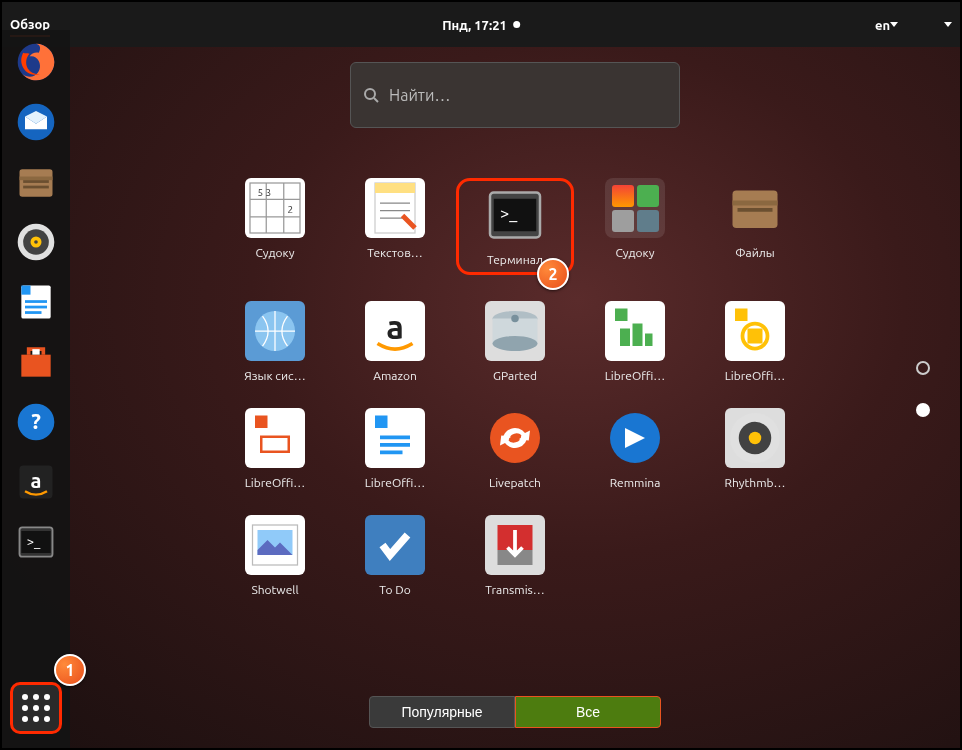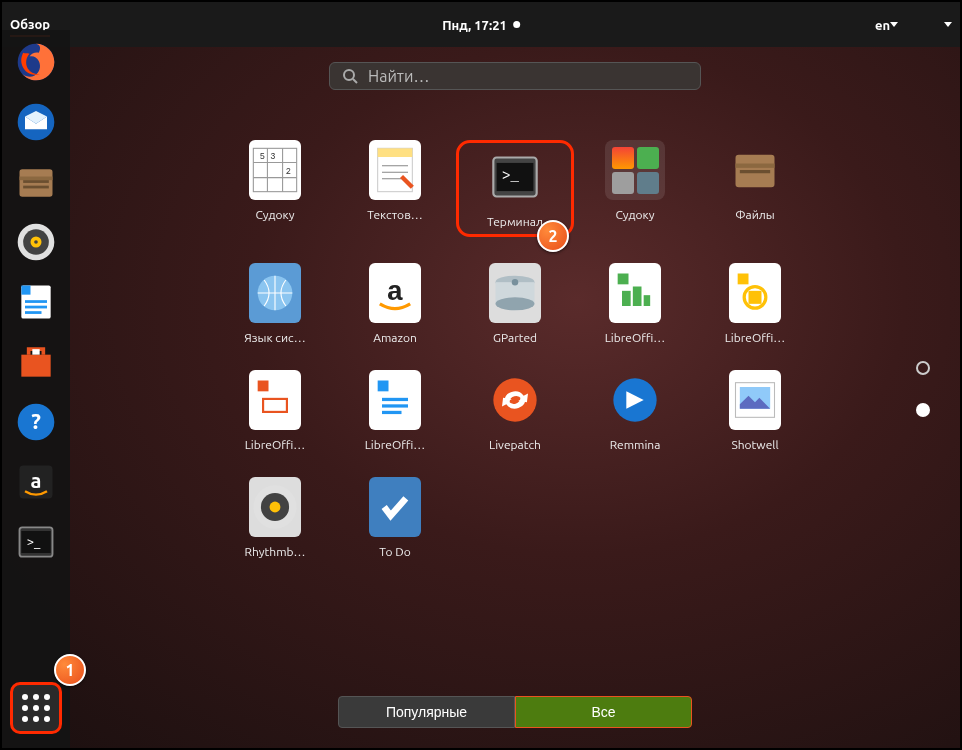--- a/index.html
+++ b/index.html
@@ -82,25 +82,25 @@
 .callout-1 { top: -28px; right: -24px; }
 .main {
   position: absolute;
   left: 68px; top: 28px; right: 0; bottom: 0;
   display: flex;
   flex-direction: column;
   align-items: center;
 }
 .search {
   margin-top: 32px;
-  width: 372px;
+  width: 330px;
   background: #3a3432;
   border: 1px solid #555;
   border-radius: 6px;
-  padding: 4px 12px;
+  padding: 23px 12px;
   display: flex;
   align-items: center;
   gap: 10px;
   color: #bbb;
 }
 .search svg { width:16px; height:16px; }
 .app-grid {
   margin-top: 50px;
   display: grid;
   grid-template-columns: repeat(5, 118px);
@@ -109,25 +109,24 @@
 }
 .app-item {
   display: flex;
   flex-direction: column;
   align-items: center;
   gap: 8px;
   cursor: pointer;
   position: relative;
 }
 .app-icon {
-  width: 52px; height: 60px;
+  width: 60px; height: 60px;
   border-radius: 6px;
   display:flex; align-items:center; justify-content:center;
   font-size: 28px;
-  font-family: Liberation Mono, monospace;
 }
 .app-label {
   font-size: 12px;
   color: #eee;
   max-width: 100px;
   text-align: center;
   white-space: nowrap;
   overflow: hidden;
   text-overflow: ellipsis;
 }
@@ -150,21 +149,21 @@
   gap: 3px;
   align-content: center; justify-content: center;
 }
 .folder-bg i { width:22px; height:22px; border-radius:3px; }
 .bottom-tabs {
   position: absolute;
   bottom: 20px;
   display: flex;
 }
 .bottom-tabs button {
-  width: 177px;
+  width: 146px;
   padding: 7px 0;
   font-size: 14px;
   color: #fff;
   border: 1px solid #555;
   cursor: pointer;
 }
 .bottom-tabs button:first-child { border-radius: 4px 0 0 4px; background: #3a3a3a; }
 .bottom-tabs button:last-child { border-radius: 0 4px 4px 0; background: #4d7c0f; border-color:#e95420; }
 .side-dots {
   position: absolute;
@@ -452,46 +451,56 @@
       <div class="app-icon">
           <svg viewBox="0 0 48 48">
             <circle cx="24" cy="24" r="20" fill="#1976d2"></circle>
             <path d="M16 16l16 8-16 8z" fill="#fff"></path>
           </svg>
         </div>
       <span class="app-label">Remmina</span>
     </div>
 
     <div class="app-item">
+      <div class="app-icon ic-grey">
+          <svg viewBox="0 0 48 48">
+            <circle cx="24" cy="24" r="20" fill="#e0e0e0"></circle>
+            <circle cx="24" cy="24" r="13" fill="#424242"></circle>
+            <circle cx="24" cy="24" r="5" fill="#ffc107"></circle>
+          </svg>
+        </div>
+      <span class="app-label">Rhythmb…</span>
+    </div>
+    <div class="app-item">
       <div class="app-icon ic-white">
           <svg viewBox="0 0 48 48">
             <rect x="6" y="8" width="36" height="32" fill="#fff" stroke="#bbb"></rect>
             <rect x="10" y="12" width="28" height="20" fill="#90caf9"></rect>
             <path d="M10 28l8-8 6 6 4-4 10 10H10z" fill="#5c6bc0"></path>
           </svg>
         </div>
       <span class="app-label">Shotwell</span>
     </div>
     <div class="app-item">
+      <div class="app-icon" style="background:#3f7fbf">
+          <svg viewBox="0 0 48 48">
+            <path d="M14 24l6 8 14-16" stroke="#fff" stroke-width="6" fill="none"></path>
+          </svg>
+        </div>
+      <span class="app-label">To Do</span>
+    </div>
+    <div class="app-item">
       <div class="app-icon ic-grey">
           <svg viewBox="0 0 48 48">
-            <circle cx="24" cy="24" r="20" fill="#e0e0e0"></circle>
-            <circle cx="24" cy="24" r="13" fill="#424242"></circle>
-            <circle cx="24" cy="24" r="5" fill="#ffc107"></circle>
-          </svg>
-        </div>
-      <span class="app-label">Rhythmb…</span>
-    </div>
-    <div class="app-item">
-      <div class="app-icon" style="background:#3f7fbf">
-          <svg viewBox="0 0 48 48">
-            <path d="M14 24l6 8 14-16" stroke="#fff" stroke-width="6" fill="none"></path>
-          </svg>
-        </div>
-      <span class="app-label">To Do</span>
+            <rect x="10" y="8" width="28" height="20" fill="#d32f2f"></rect>
+            <rect x="10" y="28" width="28" height="12" fill="#888"></rect>
+            <path d="M24 12v20M18 26l6 6 6-6" stroke="#fff" stroke-width="3" fill="none"></path>
+          </svg>
+        </div>
+      <span class="app-label">Transmis…</span>
     </div>
   </div>
 
   <div class="bottom-tabs">
     <button>Популярные</button>
     <button>Все</button>
   </div>
 
   <div class="side-dots">
     <div class="d1"></div>

